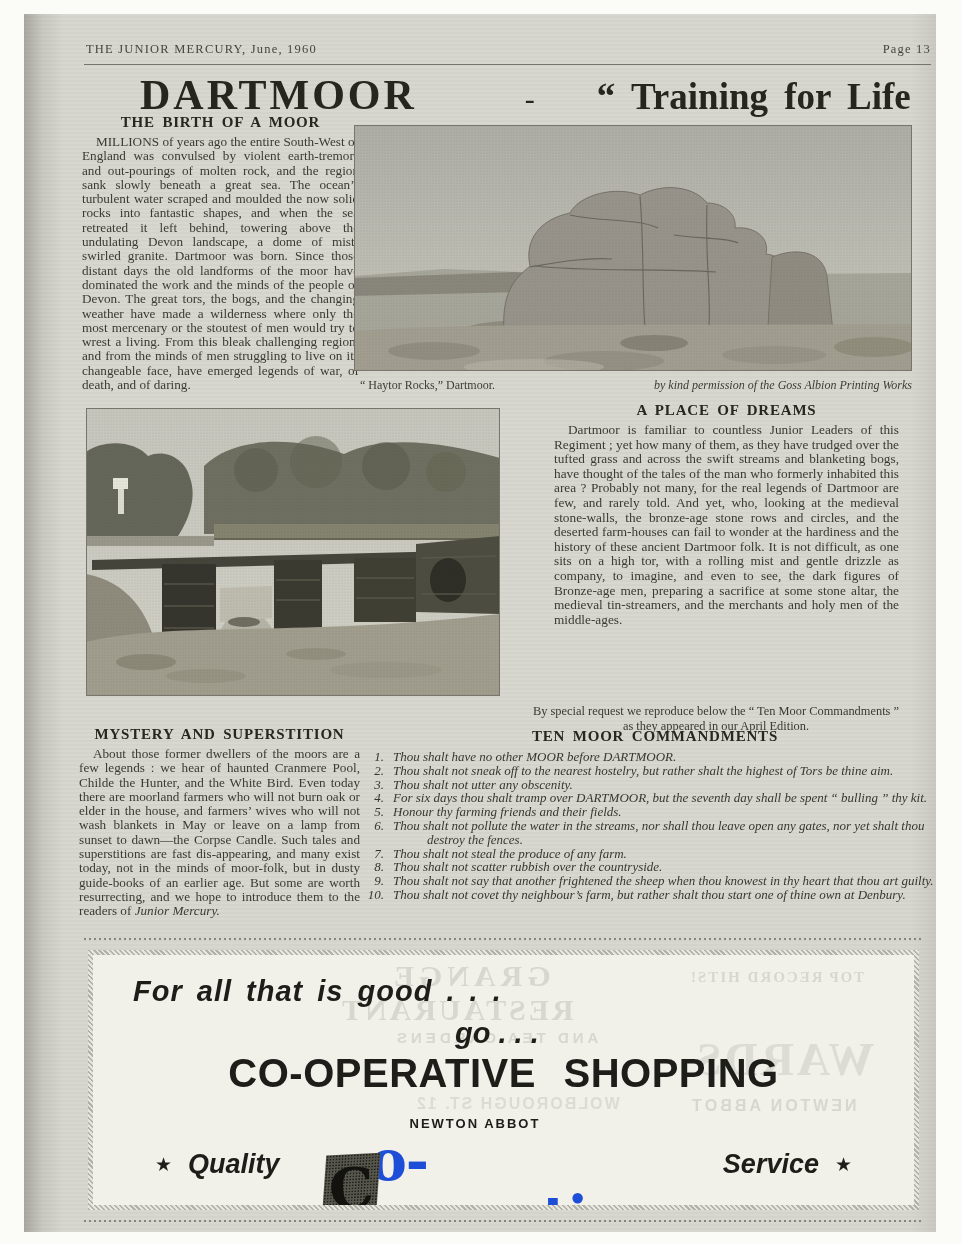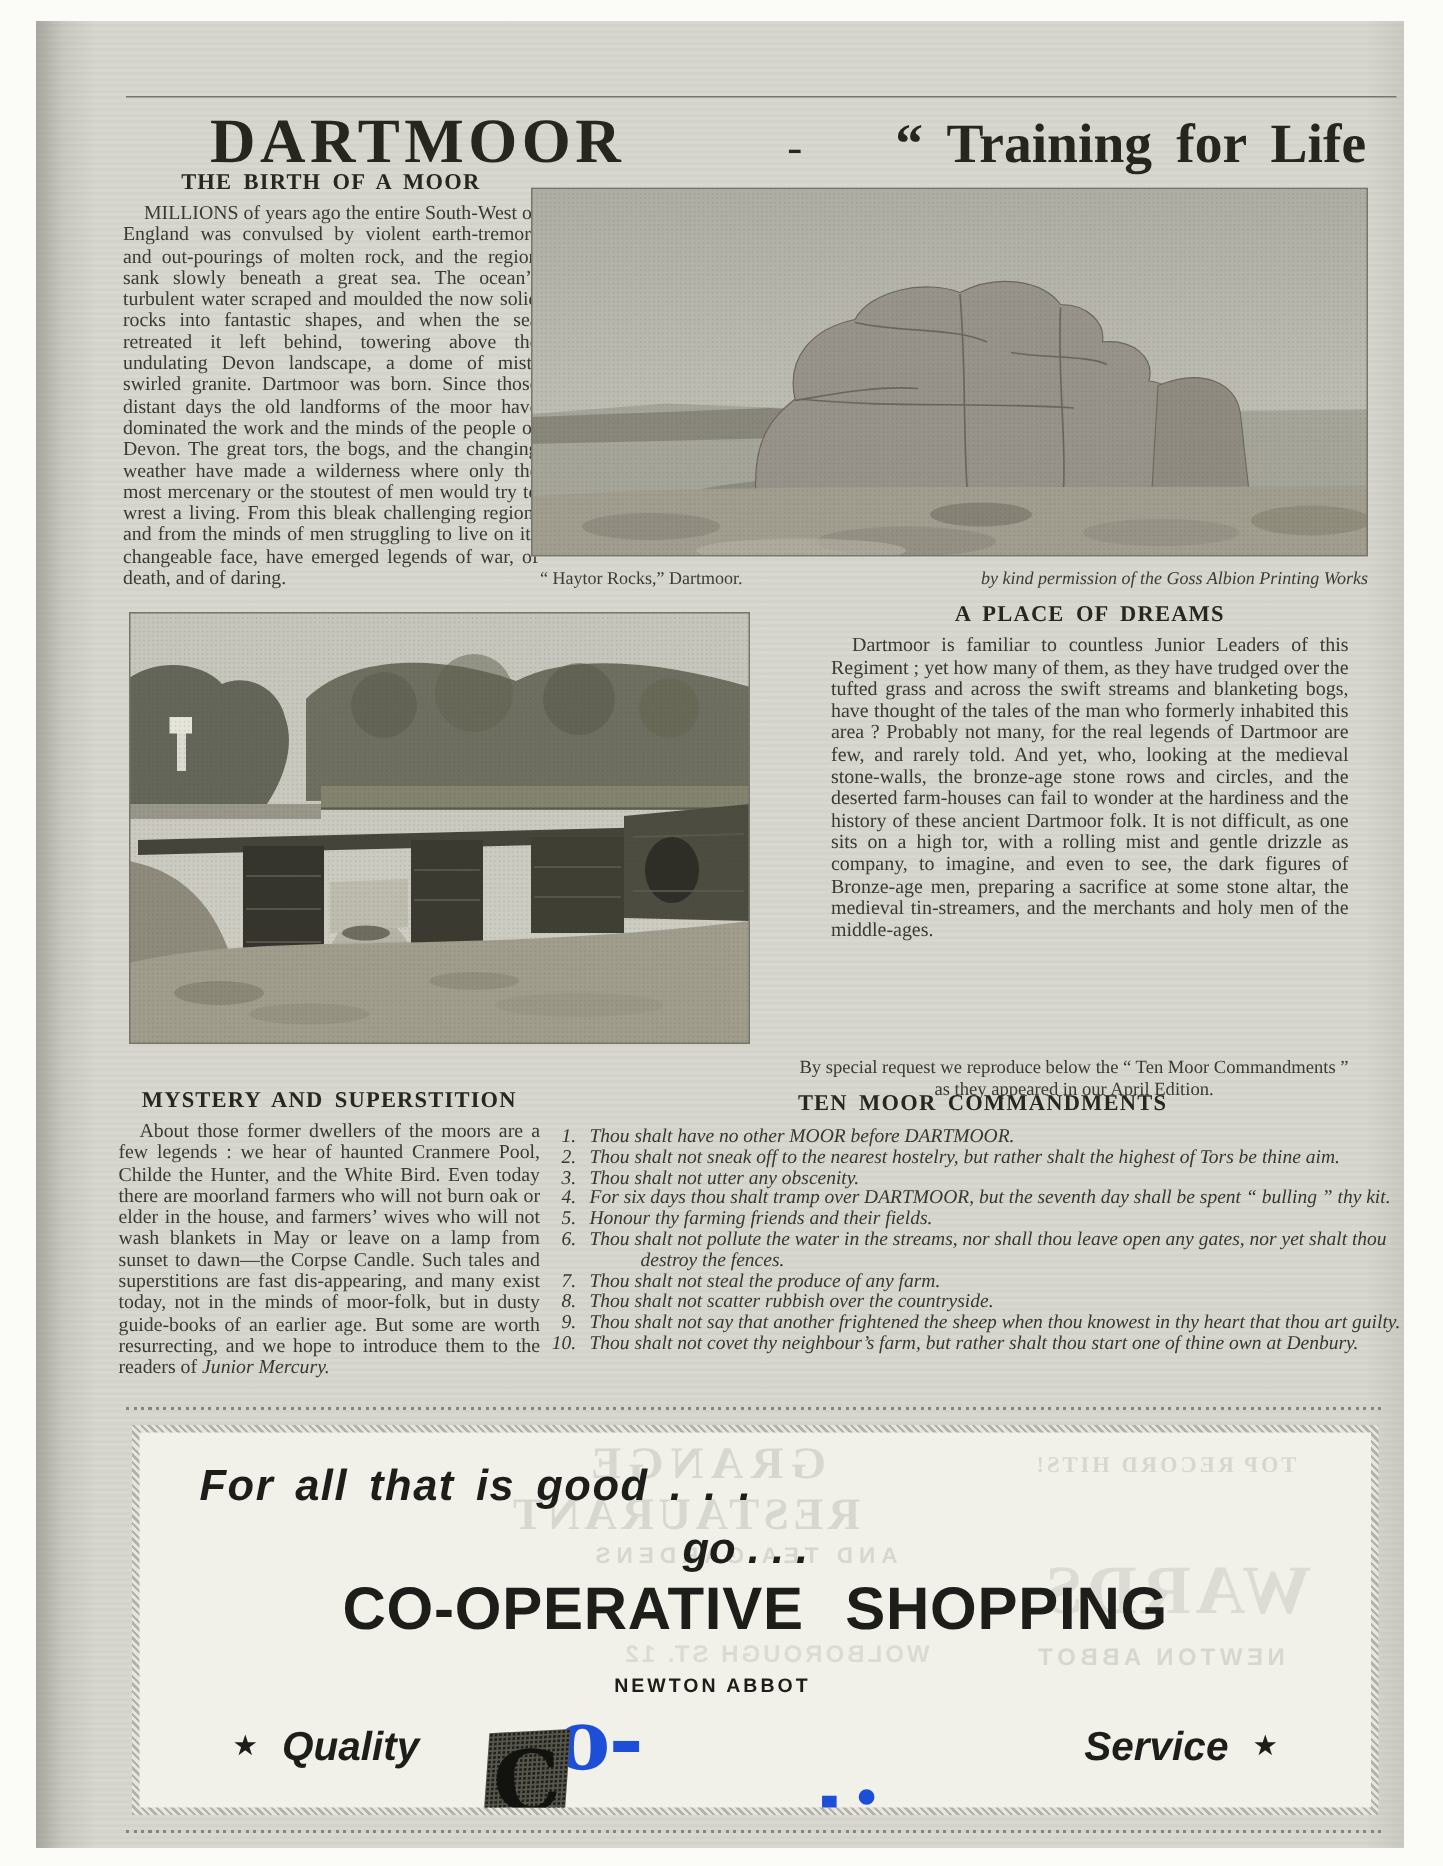--- a/index.html
+++ b/index.html
@@ -94,20 +94,24 @@
   .ghost-3{top:14px;left:596px;font-size:15px;letter-spacing:2px;}
   .ghost-4{top:78px;left:600px;font-size:46px;letter-spacing:3px;color:rgba(110,118,106,.16);}
   .ghost-5{top:142px;left:596px;font-size:16px;letter-spacing:3px;font-family:"Liberation Sans",sans-serif;}
   .ghost-6{top:140px;left:322px;font-size:16px;letter-spacing:2px;font-family:"Liberation Sans",sans-serif;color:rgba(110,118,106,.17);}
 </style>
 </head>
 <body>
 
 <div class="paper">
 
+  <div class="abs masthead-row">
+    <span>THE JUNIOR MERCURY, June, 1960</span>
+    <span>Page 13</span>
+  </div>
   <div class="abs headrule"></div>
 
   <div class="abs title-row">
     <span class="title-main">DARTMOOR</span>
     <span class="title-dash">-</span>
     <span class="title-sub">“ Training for Life ”</span>
   </div>
 
   <div class="abs birth">
     <div class="art-head">THE BIRTH OF A MOOR</div>

